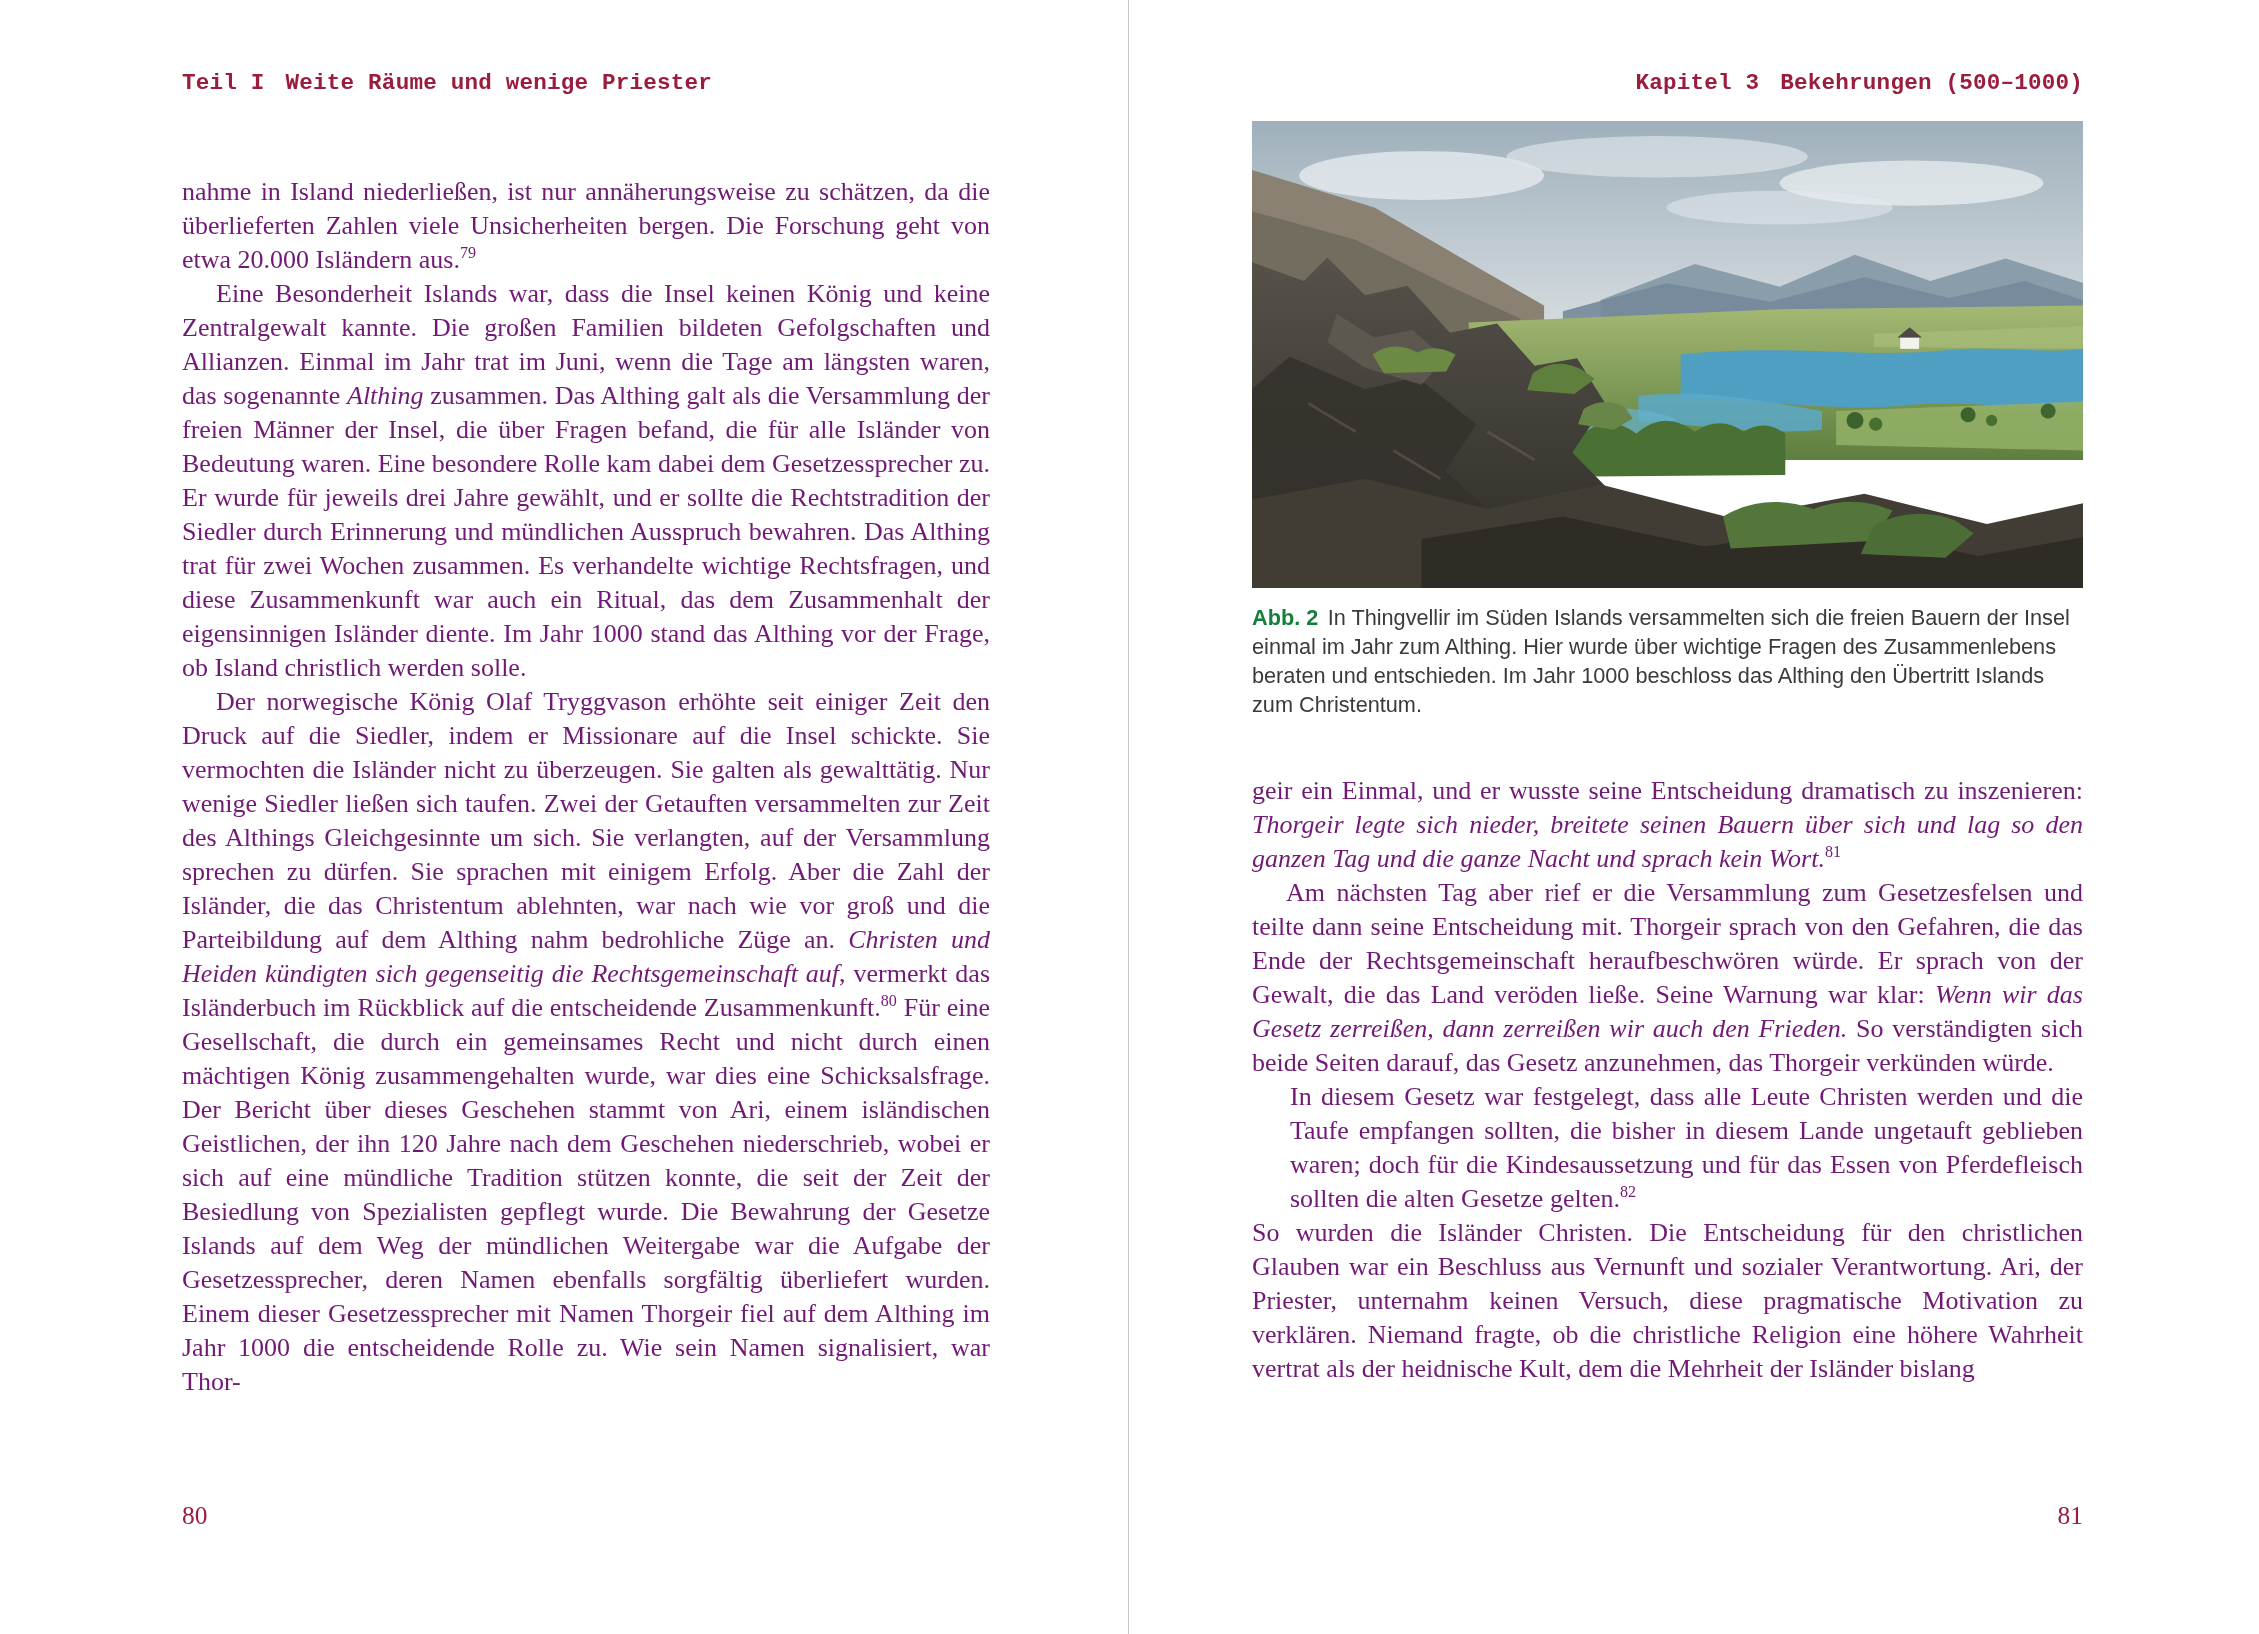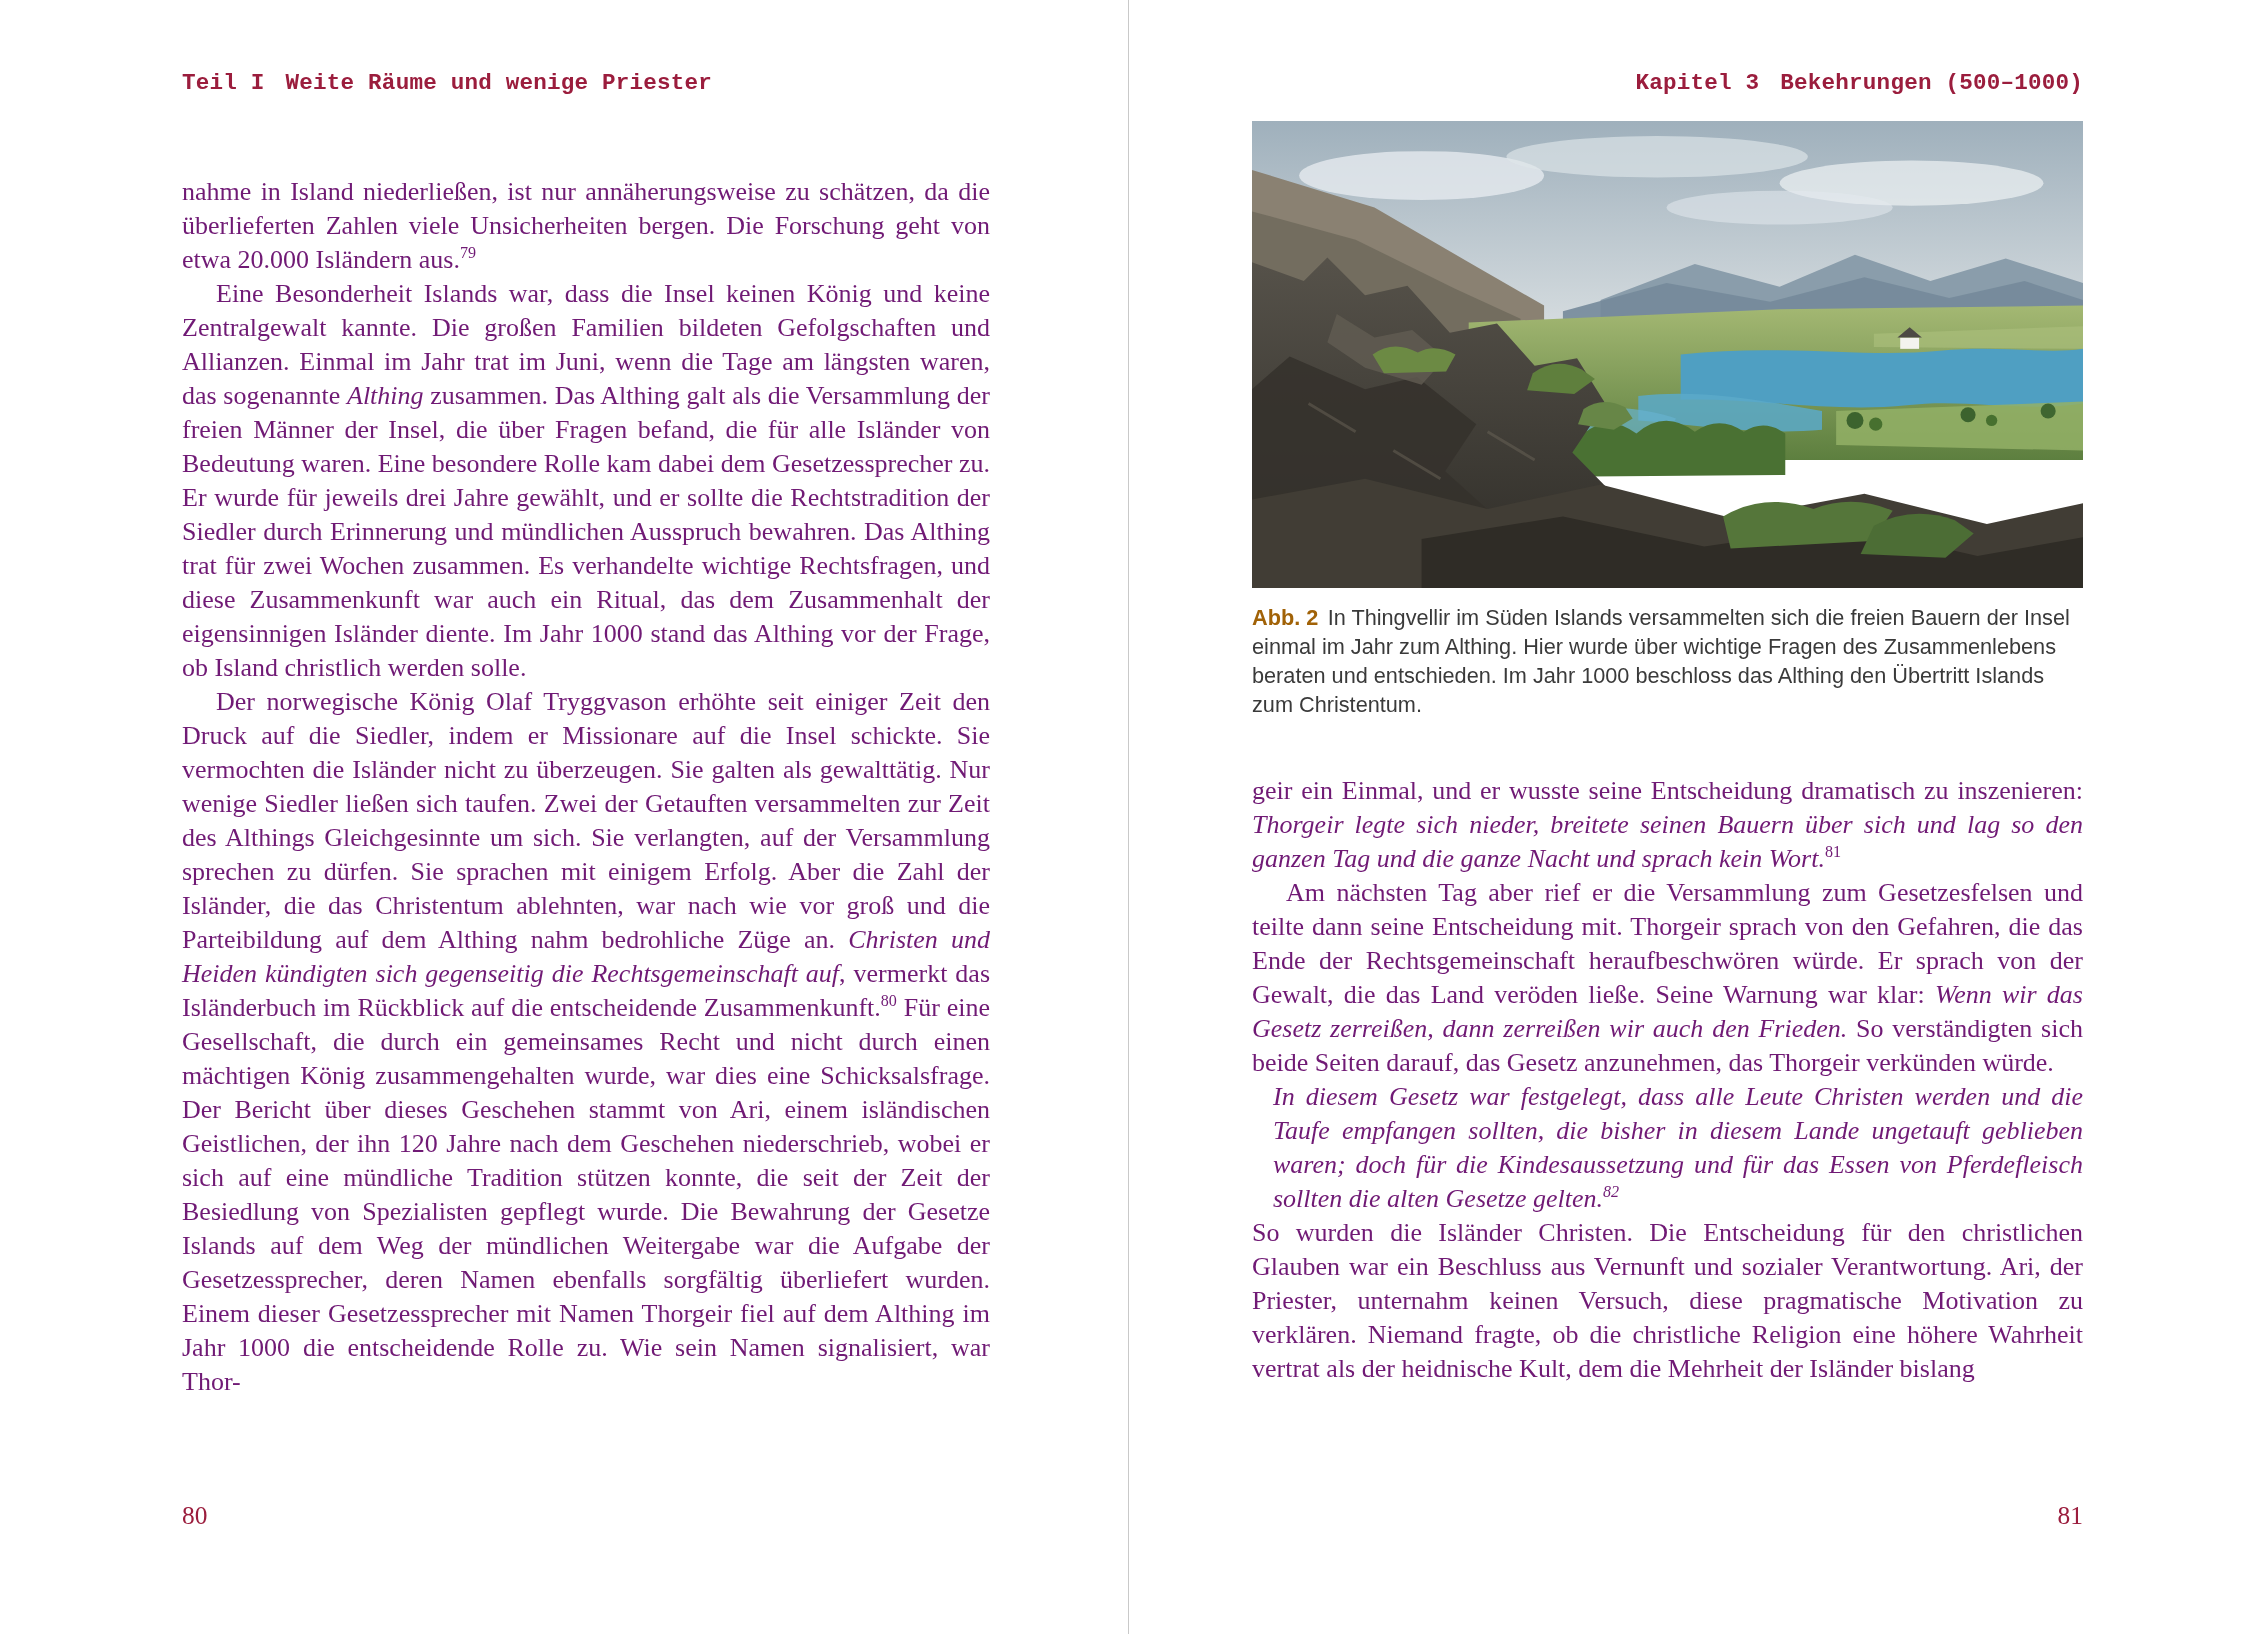--- a/index.html
+++ b/index.html
@@ -30,38 +30,38 @@
     position: absolute;
     font-size: 26px; line-height: 34px;
     text-align: justify;
     color: #701a75;
     hyphens: auto; -webkit-hyphens: auto;
   }
   #left-col  { left: 182px;  top: 175px; width: 808px; }
   #right-col { left: 1252px; top: 774px; width: 831px; }
   .text-col p { margin: 0; }
   .text-col p.indent { text-indent: 34px; }
-  .text-col p.quote  { margin-left: 21px; font-style: italic; }
+  .text-col p.quote  { margin-left: 38px; }
   .text-col i { font-style: italic; }
   sup { font-size: 0.62em; line-height: 0; vertical-align: super; }
   .page-num {
     position: absolute; top: 1501px;
     font-size: 25.4px; color: #9b1d3d;
   }
   #page-num-left  { left: 182px; }
   #page-num-right { right: 177px; }
   figure { position: absolute; left: 1252px; top: 121px; width: 831px; margin: 0; }
   figure svg { display: block; width: 831px; height: 467px; }
   figcaption {
     margin-top: 15px;
     font-family: "Liberation Sans", sans-serif;
     font-size: 21.7px; line-height: 29px;
     color: #3a3a3a; text-align: left;
   }
-  .fig-label { color: #a16207; font-weight: bold; margin-right: 9.4px; }
+  .fig-label { color: #15803d; font-weight: bold; margin-right: 9.4px; }
 </style>
 </head>
 <body>
 
 <div class="divider"></div>
 
 <div class="running-head head-left">
   <span class="head-part">Teil I</span><span>Weite Räume und wenige Priester</span>
 </div>
 

